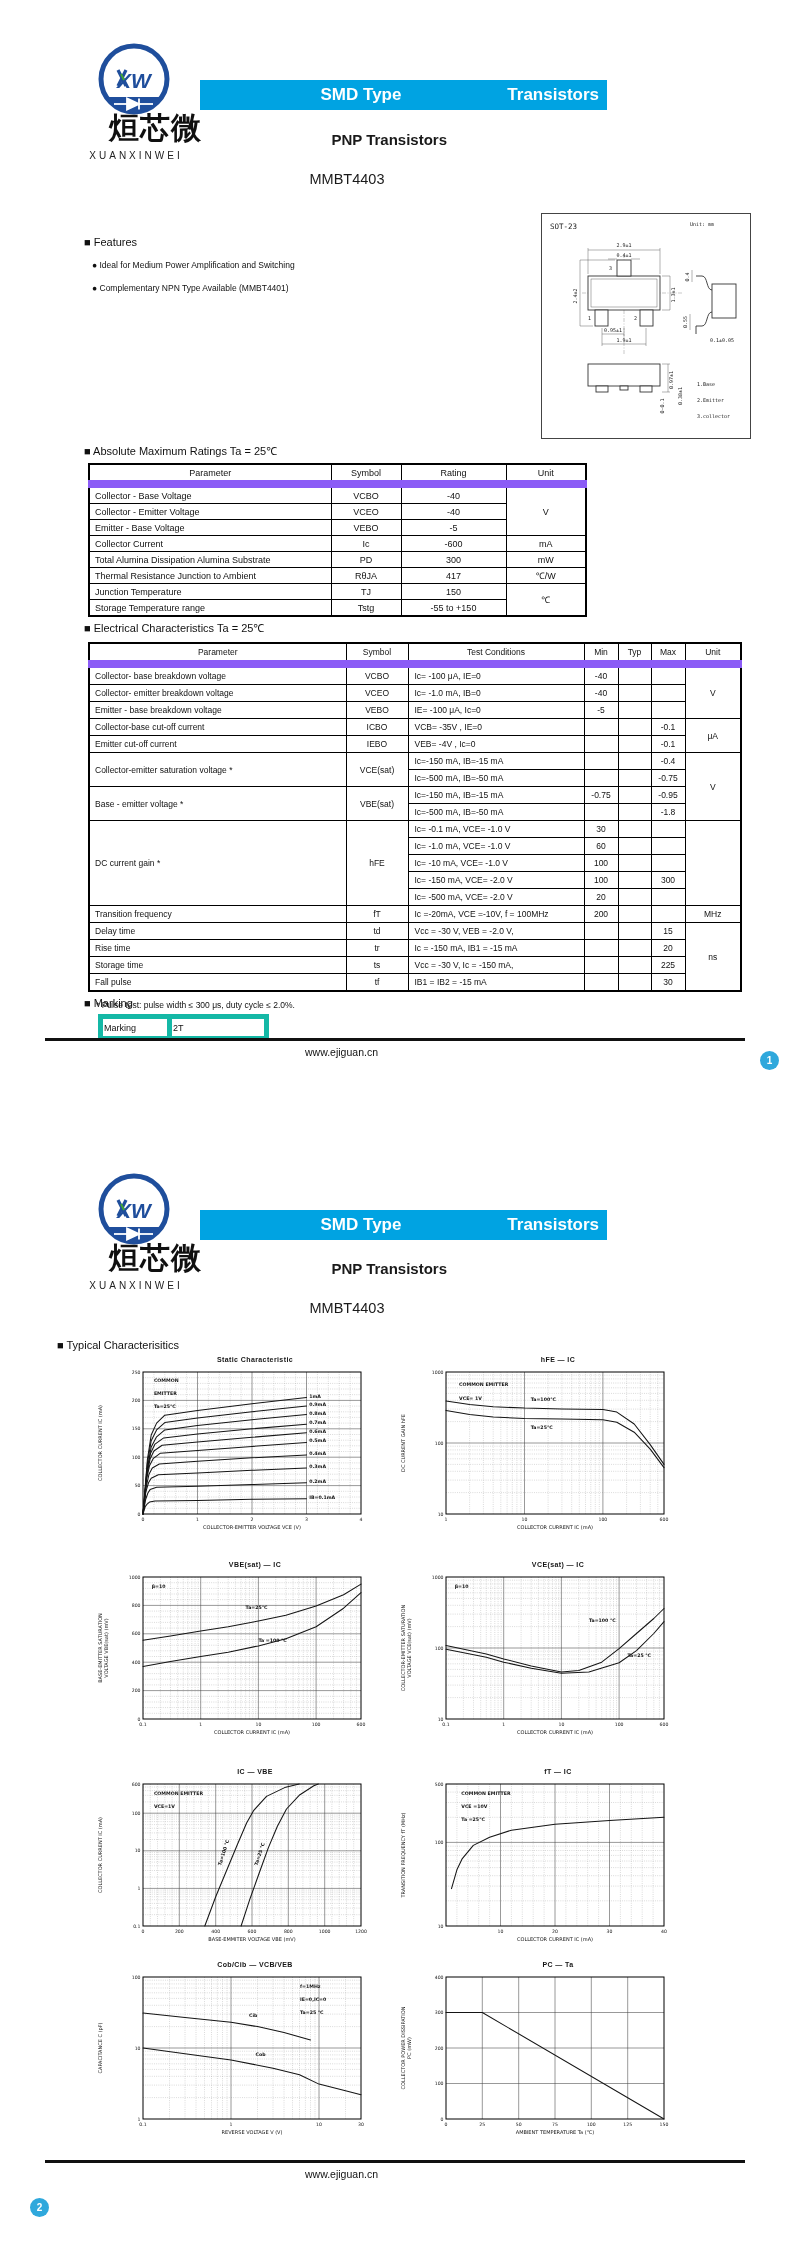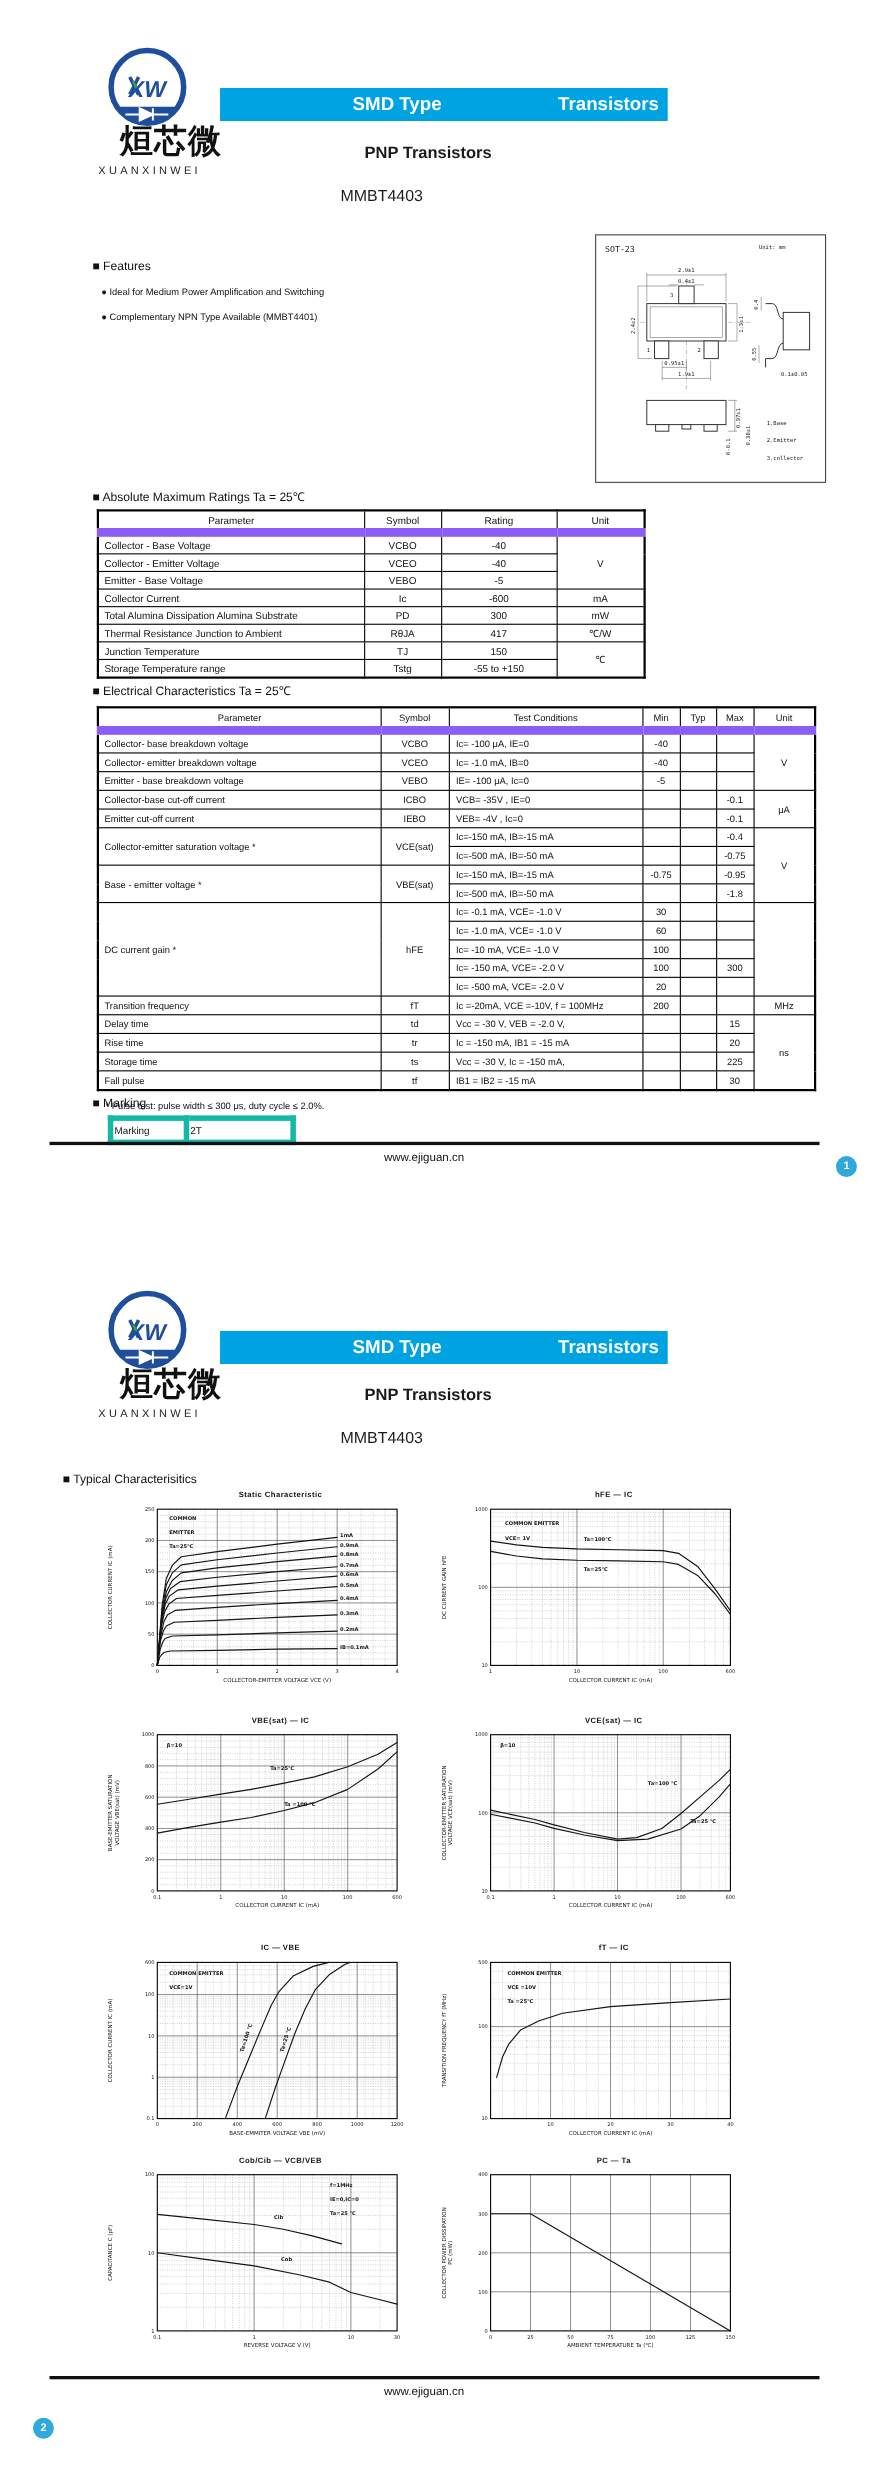--- a/index.html
+++ b/index.html
@@ -39,21 +39,21 @@
   .amr th,.amr td,.elec th,.elec td{border:1px solid #000;height:15px;padding:0 2px;text-align:center;
       font-weight:normal;overflow:hidden;white-space:nowrap;}
   .elec th,.elec td{height:16px;}
   .amr th,.elec th{border-bottom:8px solid #8b5cf6;}
   td.p{text-align:left;padding-left:5px;}
   td.c{text-align:left;padding-left:6px;}
   table.mark{position:absolute;left:98px;top:1014px;font-size:9px;}
   .mark td{border:5px solid #14b8a6;height:15px;text-align:left;}
   .footnote{position:absolute;font-size:8.5px;color:#111;}
   .rule{position:absolute;left:45px;width:700px;height:3px;background:#111;}
-  .url{position:absolute;left:0;width:683px;text-align:center;font-size:10.5px;color:#111;padding-left:44px;}
+  .url{position:absolute;left:0;width:683px;text-align:center;font-size:10.5px;color:#111;}
   .badge{position:absolute;width:19px;height:19px;border-radius:50%;background:var(--badge,#2FA8DC);
          color:#fff;font-size:10px;font-weight:bold;text-align:center;line-height:19px;}
 
   
   .chart{position:absolute;width:300px;}
   .chart-title{width:300px;text-align:center;padding-left:20px;box-sizing:border-box;
                font-size:7px;font-weight:bold;color:#151515;letter-spacing:.4px;height:10px;}
   .chart-svg{display:block;}
   .chart-svg text{fill:#151515;font-family:"DejaVu Sans",sans-serif;}
 </style>

